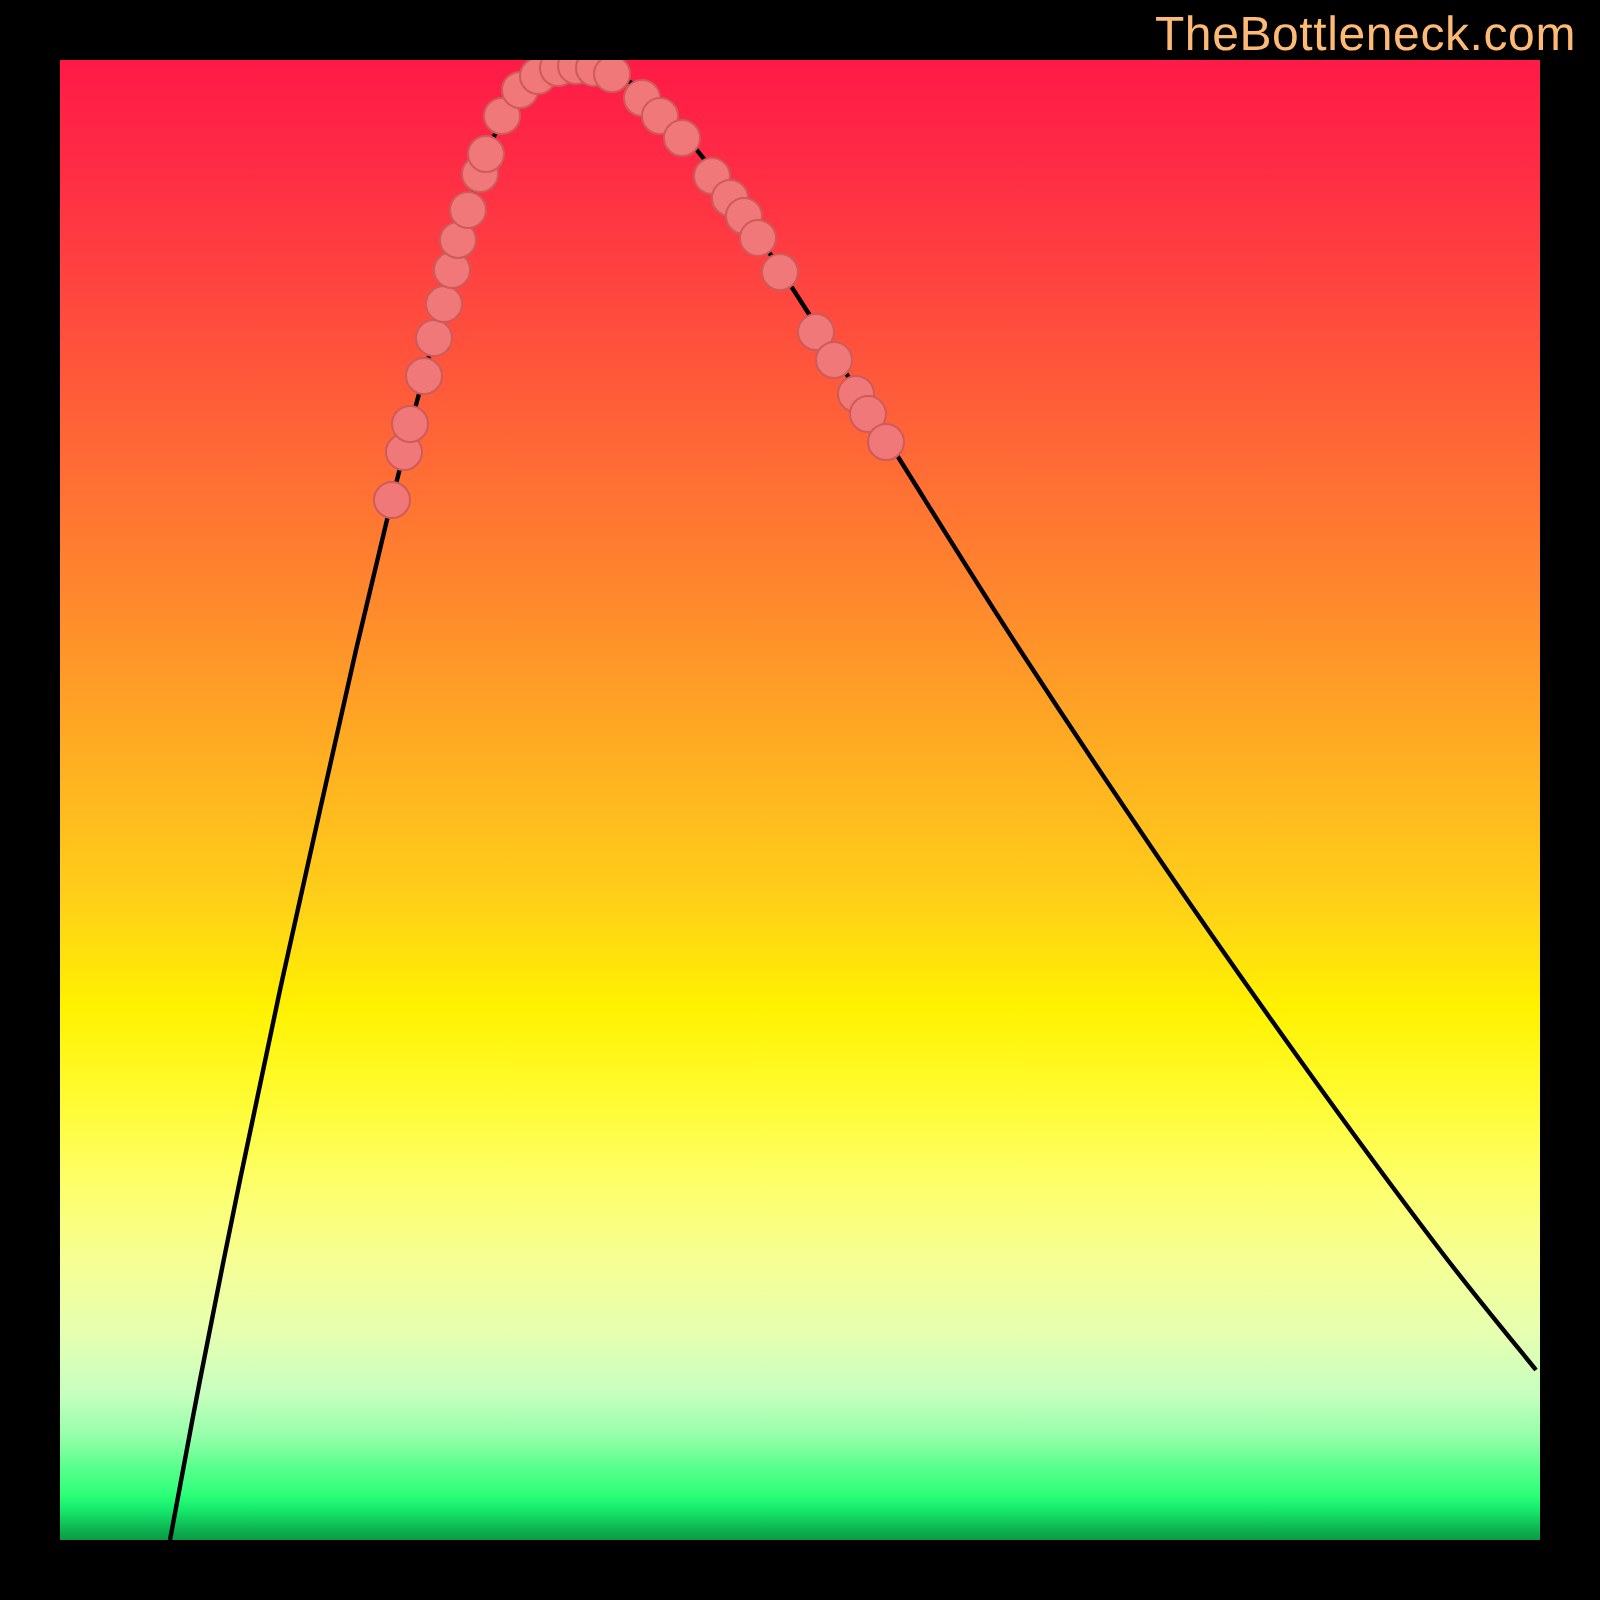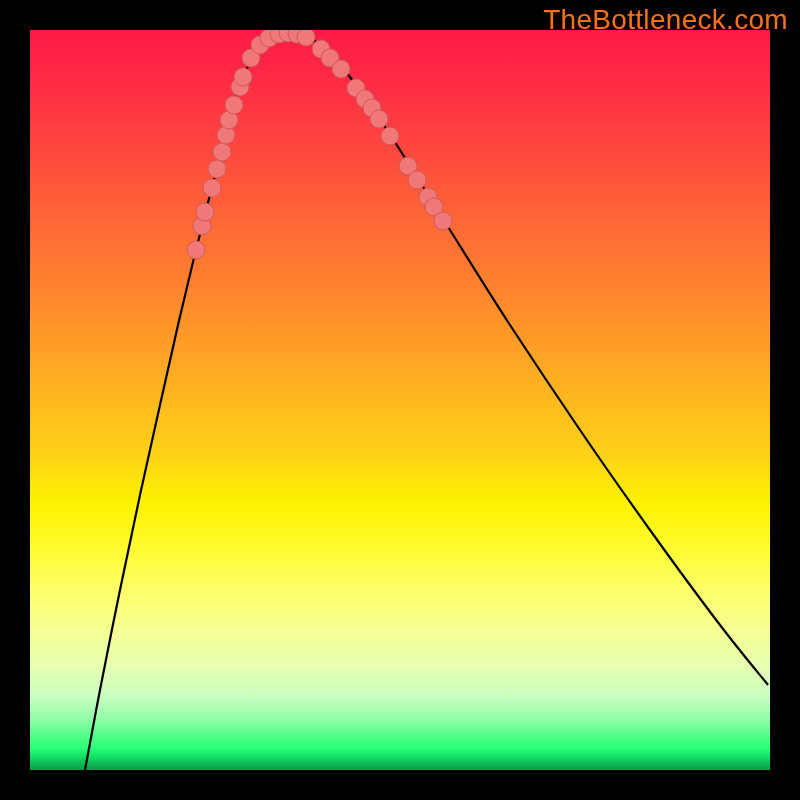--- a/index.html
+++ b/index.html
@@ -56,22 +56,22 @@
     position: absolute;
     inset: 0;
     width: 100%;
     height: 100%;
     overflow: visible;
   }
   .watermark {
     position: absolute;
     top: 4px;
     right: 12px;
-    color: #f97316;
-    font-size: 28px;
+    color: #fdba74;
+    font-size: 24px;
     letter-spacing: 0.3px;
     font-weight: 400;
   }
 </style>
 </head>
 <body>
 
 <div class="frame">
   <div class="plot">
     <div class="gradient"></div>

